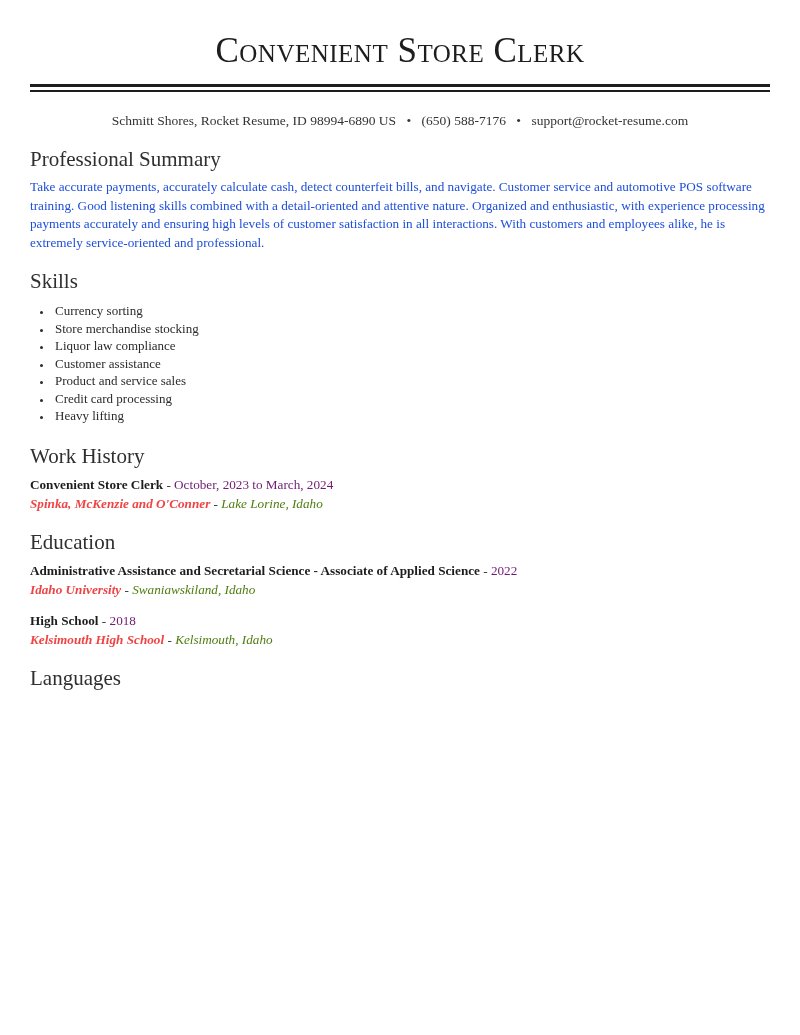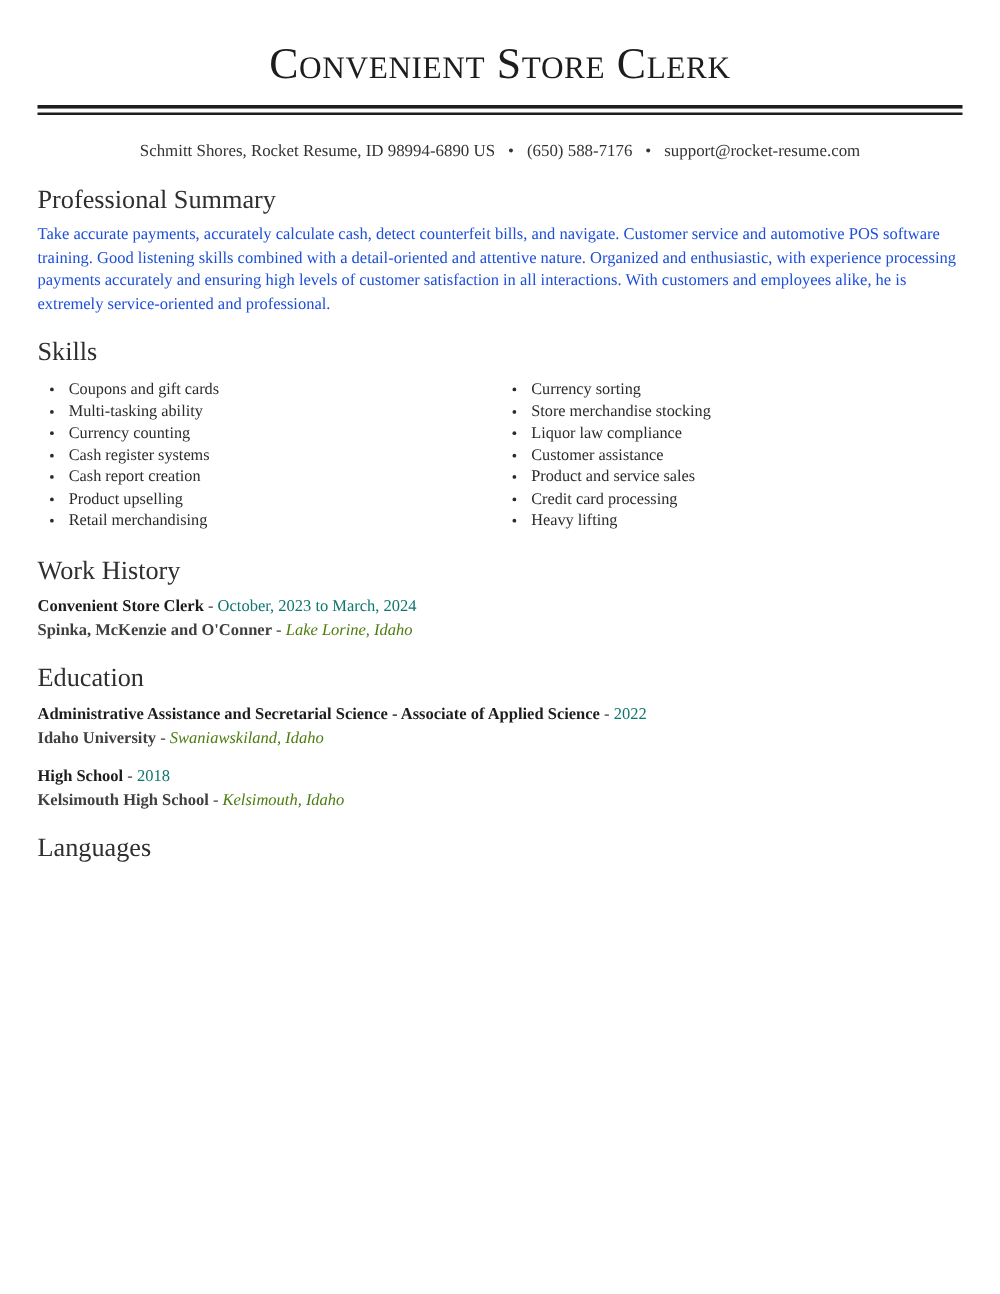--- a/index.html
+++ b/index.html
@@ -133,25 +133,26 @@
     color: #2b2b2b;
   }
   .e-title {
     font-weight: bold;
     color: #1d1d1d;
   }
   .e-dash {
     color: #3a3a3a;
   }
   .e-dates {
-    color: #0f766e;
+    color: #701a75;
   }
   .e-org {
     font-weight: bold;
-    color: #404040;
+    font-style: italic;
+    color: #ef4444;
   }
   .e-loc {
     font-style: italic;
     color: #4d7c0f;
   }
   .work-list .entry { margin-bottom: 12px; }
   .edu-list .entry { margin-bottom: 12px; }
 
   .section-work { margin-top: 18px; }
   .section-edu  { margin-top: 16px; }
@@ -181,31 +182,20 @@
   </div>
 
   <div class="section">
     <h2 class="section-heading">Professional Summary</h2>
     <p class="summary-text">Take accurate payments, accurately calculate cash, detect counterfeit bills, and navigate. Customer service and automotive POS software training. Good listening skills combined with a detail-oriented and attentive nature. Organized and enthusiastic, with experience processing payments accurately and ensuring high levels of customer satisfaction in all interactions. With customers and employees alike, he is extremely service-oriented and professional.</p>
   </div>
 
   <div class="section">
     <h2 class="section-heading">Skills</h2>
     <div class="skills-columns">
-      <div class="skills-col">
-        <ul class="bullets" id="skills-left">
-            <li>Coupons and gift cards</li>
-            <li>Multi-tasking ability</li>
-            <li>Currency counting</li>
-            <li>Cash register systems</li>
-            <li>Cash report creation</li>
-            <li>Product upselling</li>
-            <li>Retail merchandising</li>
-          </ul>
-      </div>
       <div class="skills-col">
         <ul class="bullets" id="skills-right">
             <li>Currency sorting</li>
             <li>Store merchandise stocking</li>
             <li>Liquor law compliance</li>
             <li>Customer assistance</li>
             <li>Product and service sales</li>
             <li>Credit card processing</li>
             <li>Heavy lifting</li>
           </ul>

